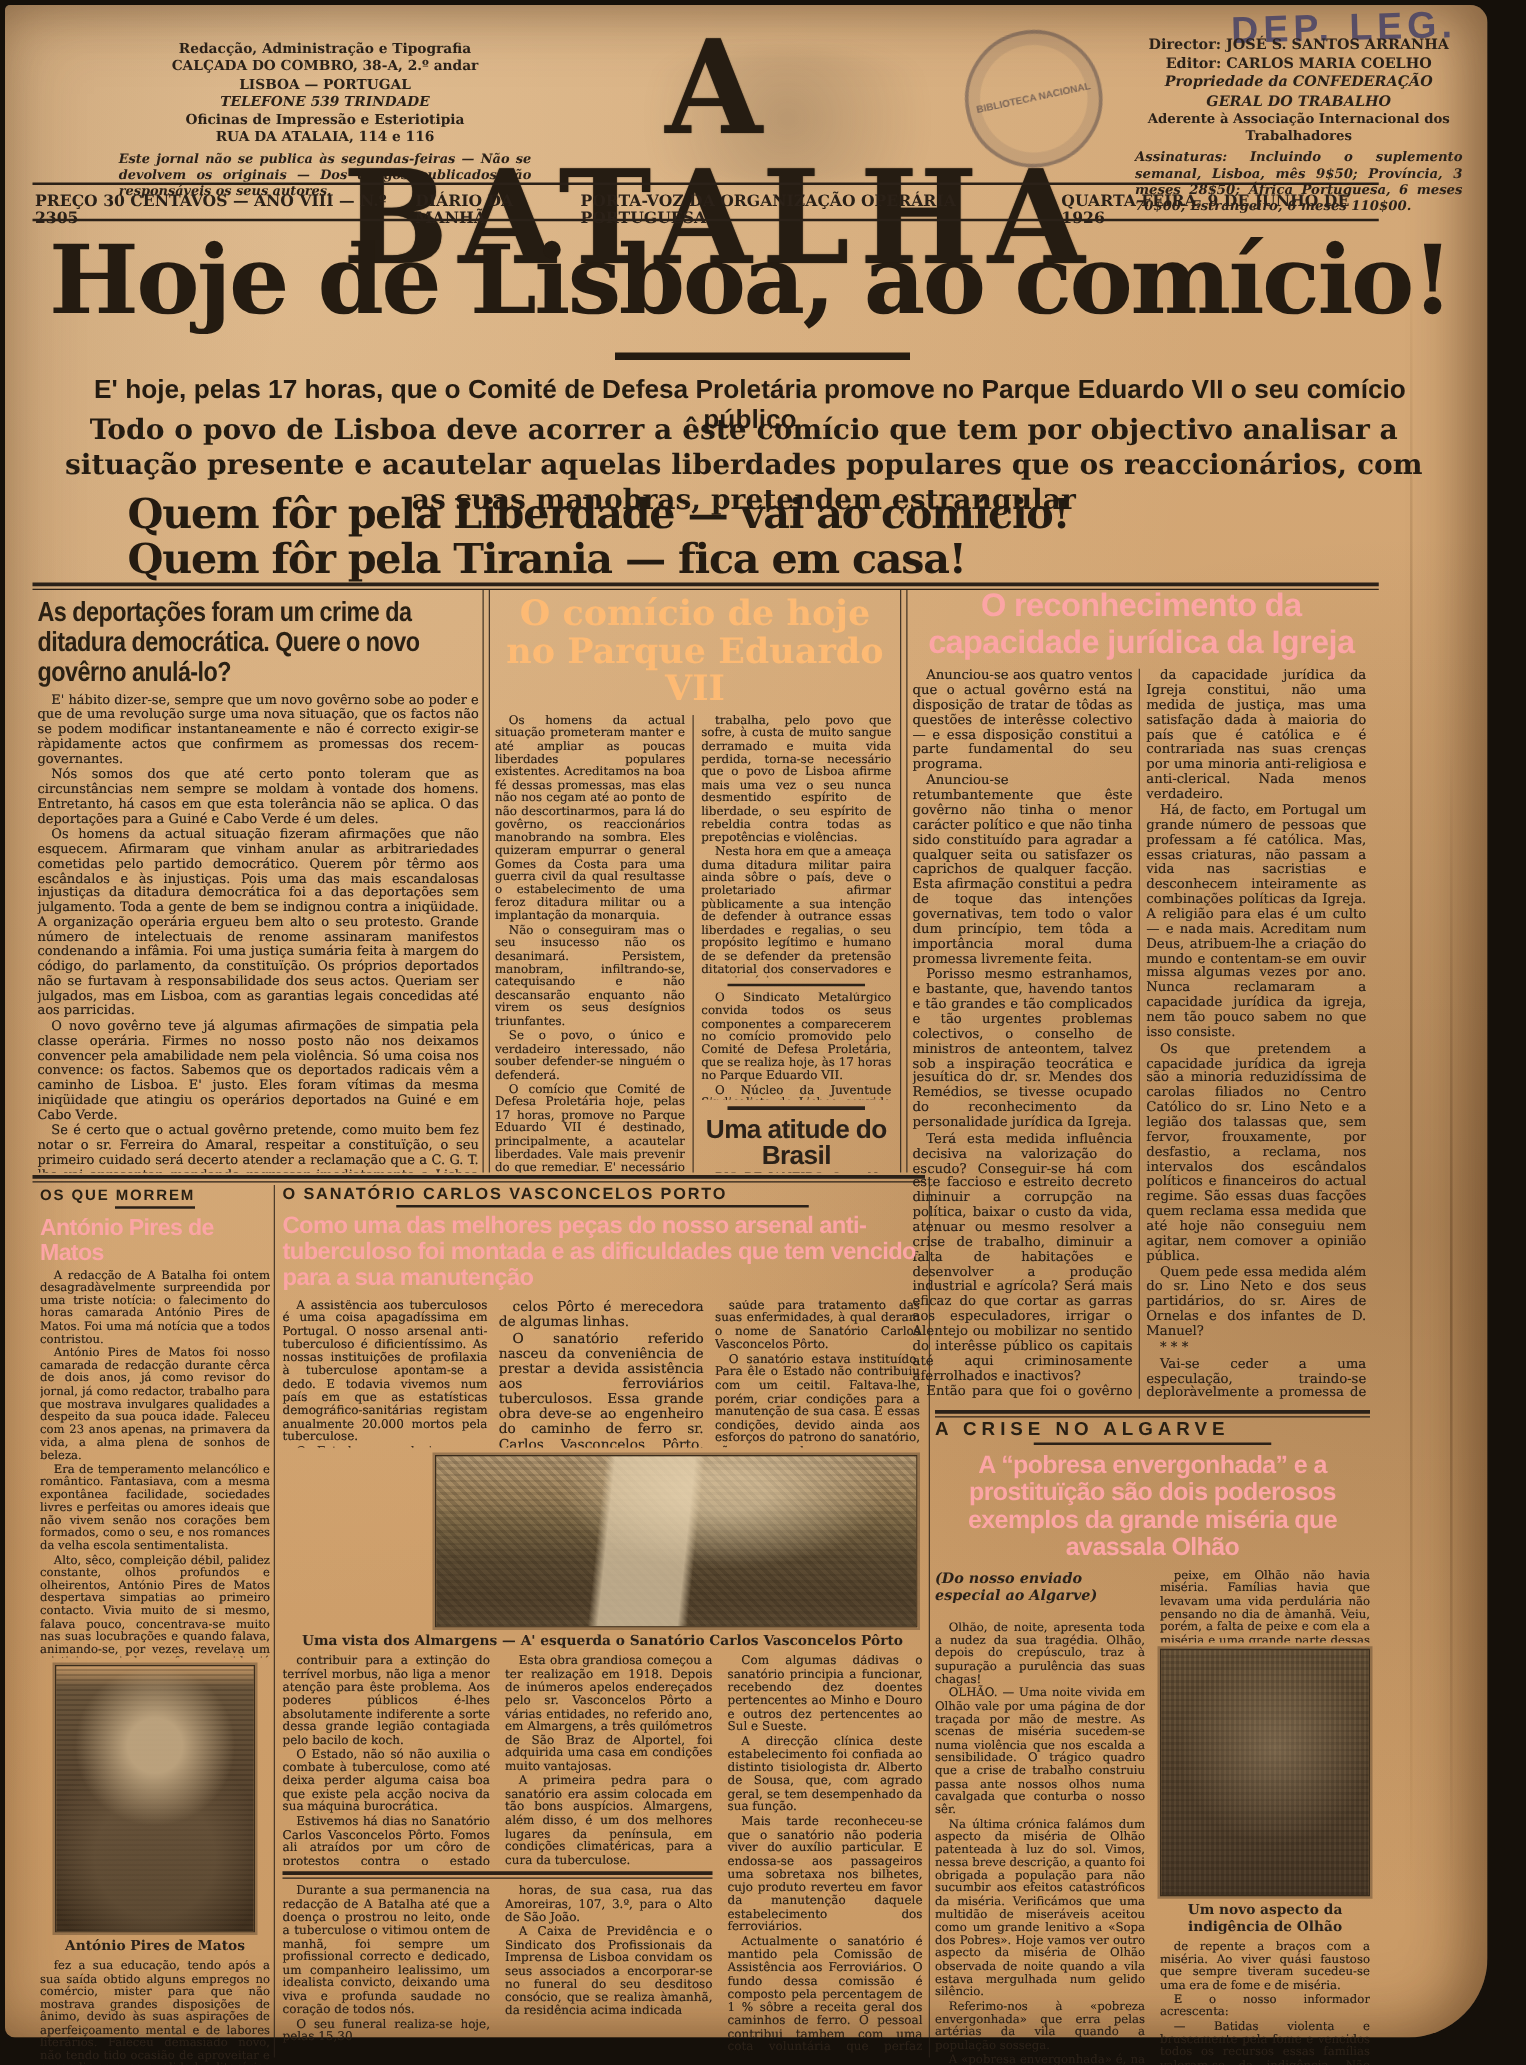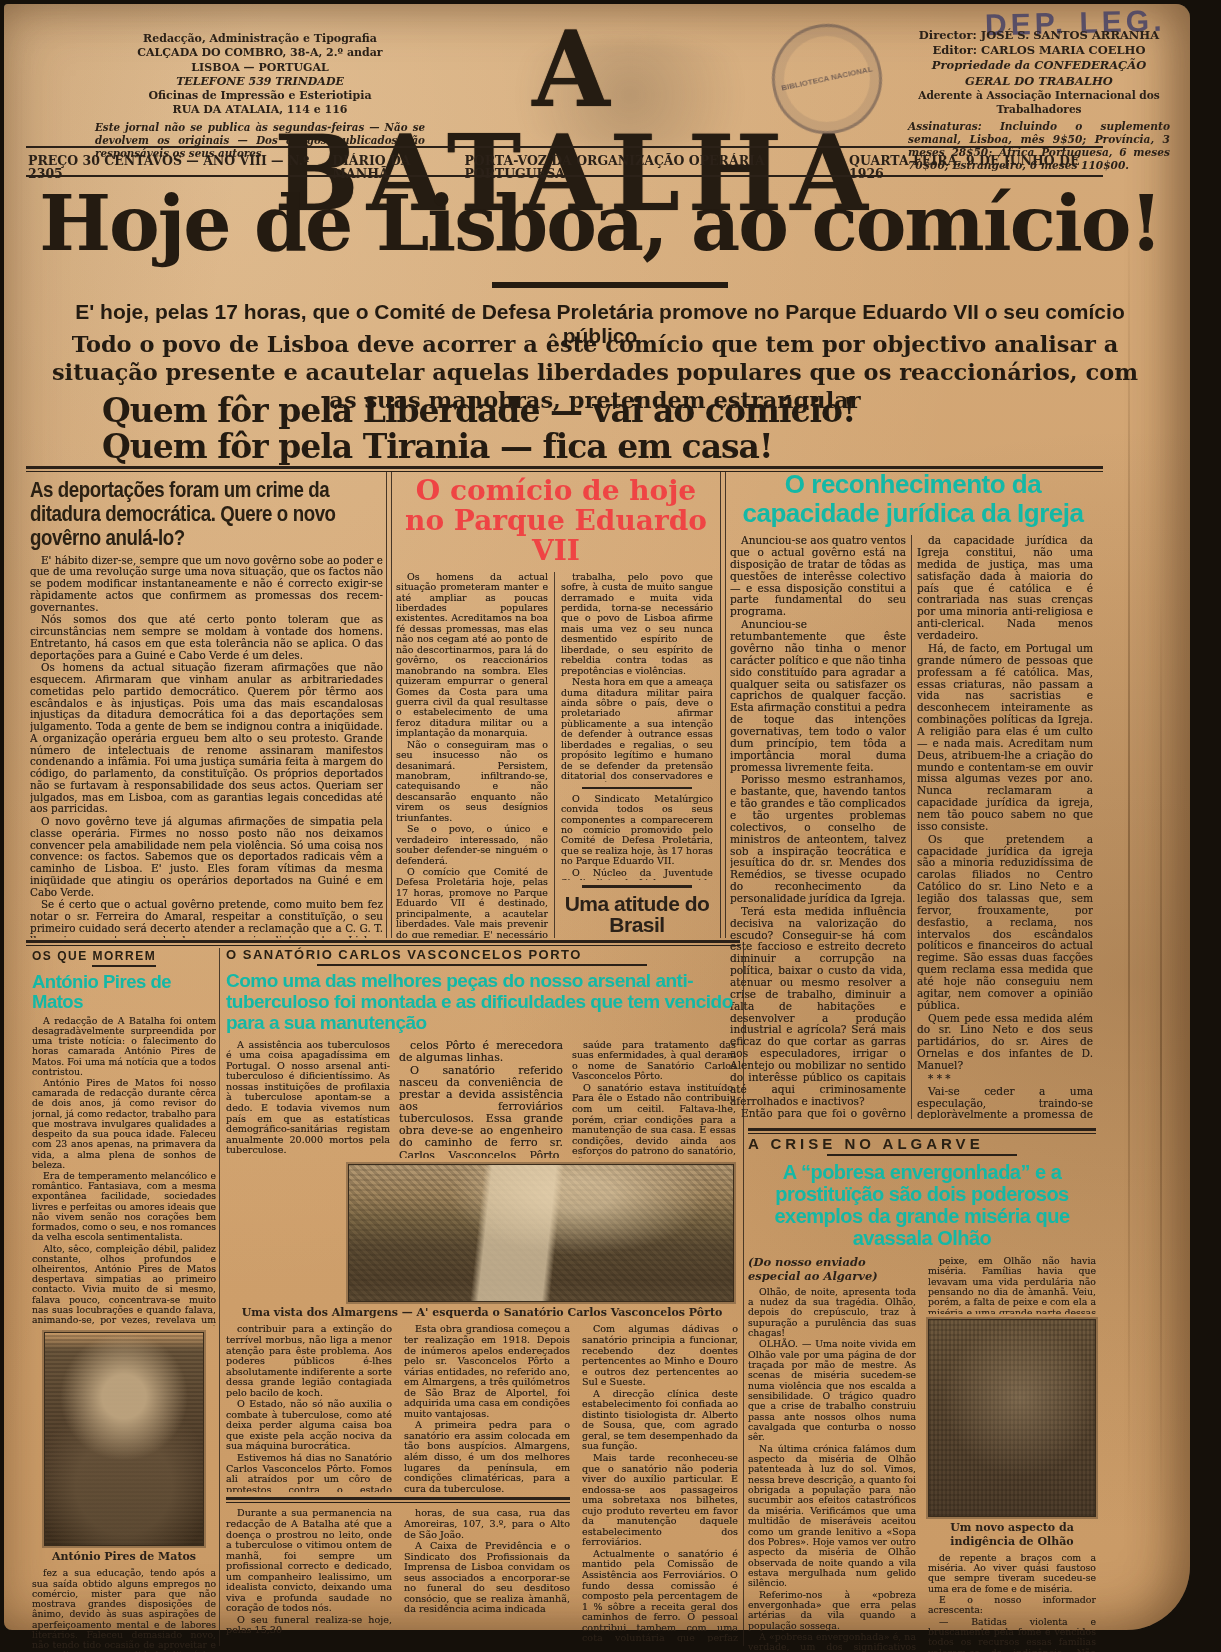--- a/index.html
+++ b/index.html
@@ -39,31 +39,31 @@
   .dateline{display:flex;justify-content:space-between;align-items:center;
     font:700 12.5px/1 "DejaVu Serif",serif;padding:6px 2px;}
   
   .hmain{font:700 76px/1 "DejaVu Serif",serif;letter-spacing:-2px;text-align:center;color:#241b11;}
   .deck1{font:700 21px/1.15 "Liberation Sans",sans-serif;text-align:center;color:#241b11;}
   .deck2{font:700 22.5px/1.25 "DejaVu Serif",serif;text-align:center;color:#241b11;}
   .slog{font:700 33px/1 "DejaVu Serif",serif;color:#241b11;letter-spacing:-1px;}
   
   .hslab{font:700 22px/1.1 "Liberation Sans",sans-serif;letter-spacing:-.5px;color:#2a2013;
          transform:scaleX(.85);transform-origin:0 0;width:118%;}
-  .hser{font:700 28px/1.08 "DejaVu Serif",serif;text-align:center;color:#ef4444;}
-  .hsans{font:700 24px/1.1 "Liberation Sans",sans-serif;text-align:center;color:#14b8a6;letter-spacing:-.5px;}
+  .hser{font:700 28px/1.08 "DejaVu Serif",serif;text-align:center;color:#fdba74;}
+  .hsans{font:700 24px/1.1 "Liberation Sans",sans-serif;text-align:center;color:#fca5a5;letter-spacing:-.5px;}
   .kick{font:700 12px/1 "Liberation Sans",sans-serif;letter-spacing:1.5px;color:#2a2013;}
   .krule{height:2px;background:#2b2118;margin:3px auto 5px;}
   
   .jtxt p{margin:0 0 1px;text-indent:11px;text-align:justify;
     text-shadow:0 0 .4px rgba(43,33,24,.55);}
   .clip{overflow:hidden;}
   .cols{display:flex;}
   .cap{font:700 11px/1.25 "DejaVu Serif",serif;text-align:center;margin-top:4px;}
-  .byline{font:700 italic 11.5px/1.2 "DejaVu Serif",serif;margin-bottom:3px;}
+  .byline{font:700 italic 11.5px/1.2 "DejaVu Serif",serif;margin-bottom:14px;}
   .sep{width:110px;height:2px;background:#2b2118;margin:5px auto;}
   .bhead{font:700 21px/1 "Liberation Sans",sans-serif;text-align:center;margin:2px 0 3px;letter-spacing:-.5px;}
   
   .photo{border:1px solid #3a2c1c;box-shadow:0 0 0 2px rgba(58,44,28,.35);}
   .ph-land{background:
     radial-gradient(ellipse at 60% 22%, rgba(235,215,180,.55) 0 10%, transparent 40%),
     linear-gradient(96deg, transparent 34%, rgba(222,202,168,.75) 36% 52%, transparent 54%),
     repeating-linear-gradient(45deg, rgba(30,22,12,.16) 0 3px, transparent 3px 6px),
     repeating-linear-gradient(0deg, rgba(30,22,12,.12) 0 2px, transparent 2px 5px),
     linear-gradient(180deg,#b59a74 0%,#a1865e 22%,#7c6846 40%,#5e4d34 60%,#54432d 85%,#5e4c34 100%);}

